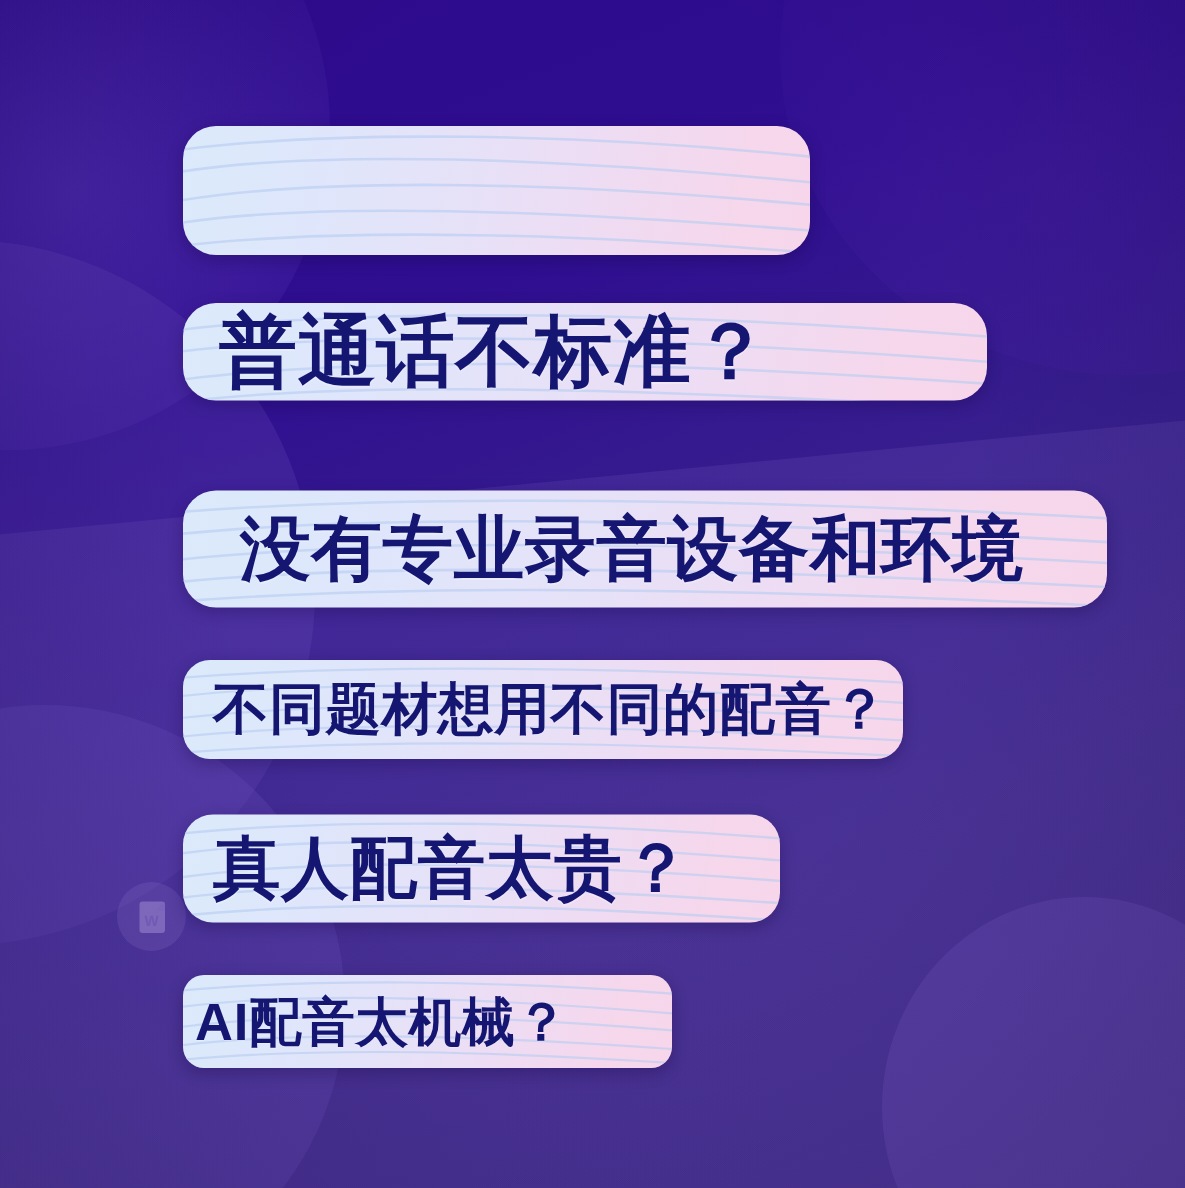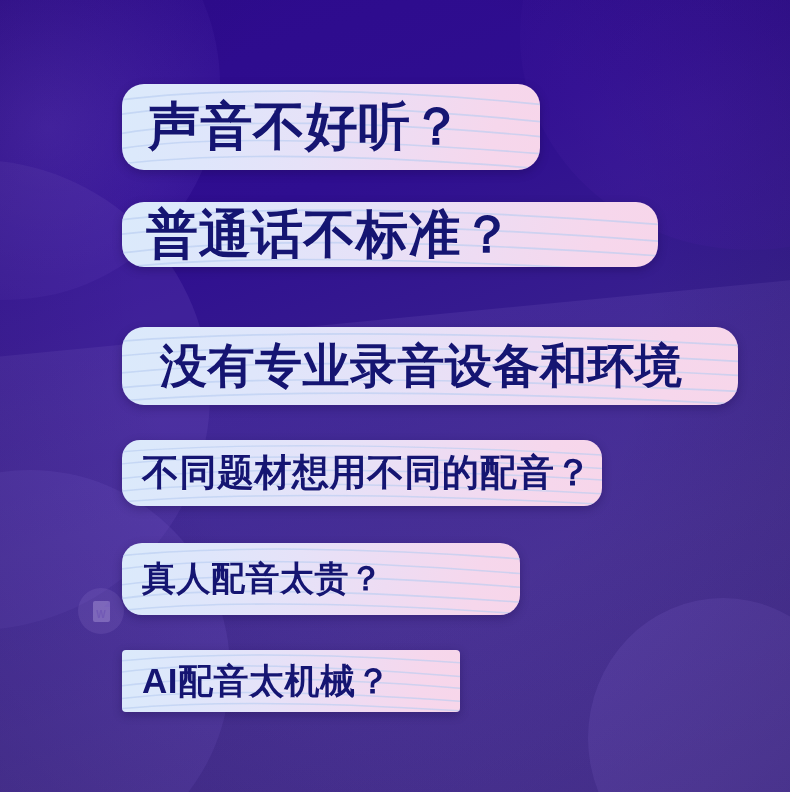--- a/index.html
+++ b/index.html
@@ -153,23 +153,23 @@
   .b2 { left:122px; top:202px; width:512px; height:65px;  border-radius:22px; padding-left:24px; }
   .b2 .label { font-size:52px; }
 
   .b3 { left:122px; top:327px; width:578px; height:78px;  border-radius:22px; padding-left:38px; }
   .b3 .label { font-size:47px; }
 
   .b4 { left:122px; top:440px; width:460px; height:66px;  border-radius:18px; padding-left:20px;text-align:right; }
   .b4 .label { font-size:37px; }
 
   .b5 { left:122px; top:543px; width:378px; height:72px;  border-radius:20px; padding-left:20px; }
-  .b5 .label { font-size:34px; }
-
-  .b6 { left:122px; top:650px; width:318px; height:62px;  border-radius:4px; padding-left:20px; }
+  .b5 .label { font-size:45px; }
+
+  .b6 { left:122px; top:650px; width:318px; height:62px;  border-radius:14px; padding-left:8px; }
   .b6 .label { font-size:35px; }
 </style>
 </head>
 <body>
 
 <div id="poster">
 
   <div class="bg-base"></div>
   <div class="blob blob-e"></div>
   <div class="blob blob-a"></div>
@@ -190,21 +190,20 @@
     <div class="banner b1">
       <svg class="waves" viewBox="0 0 392 86" preserveAspectRatio="none">
         <g fill="none" stroke="#b9cdf0" stroke-width="1.6" opacity="0.75">
           <path d="M-10,16 C90,2 250,4 400,20"></path>
           <path d="M-10,30 C80,14 240,20 400,36"></path>
           <path d="M-10,48 C90,30 250,36 400,50"></path>
           <path d="M-10,62 C80,46 250,54 400,66"></path>
           <path d="M-10,76 C100,62 260,68 400,80"></path>
         </g>
       </svg>
-      <span class="label">声音不好听？</span>
     </div>
 
     <div class="banner b2">
       <svg class="waves" viewBox="0 0 512 88" preserveAspectRatio="none">
         <g fill="none" stroke="#b9cdf0" stroke-width="1.6" opacity="0.75">
           <path d="M-10,18 C120,2 320,6 520,22"></path>
           <path d="M-10,32 C110,16 310,22 520,38"></path>
           <path d="M-10,50 C120,32 320,38 520,52"></path>
           <path d="M-10,64 C110,48 330,56 520,68"></path>
           <path d="M-10,78 C130,64 340,70 520,82"></path>

